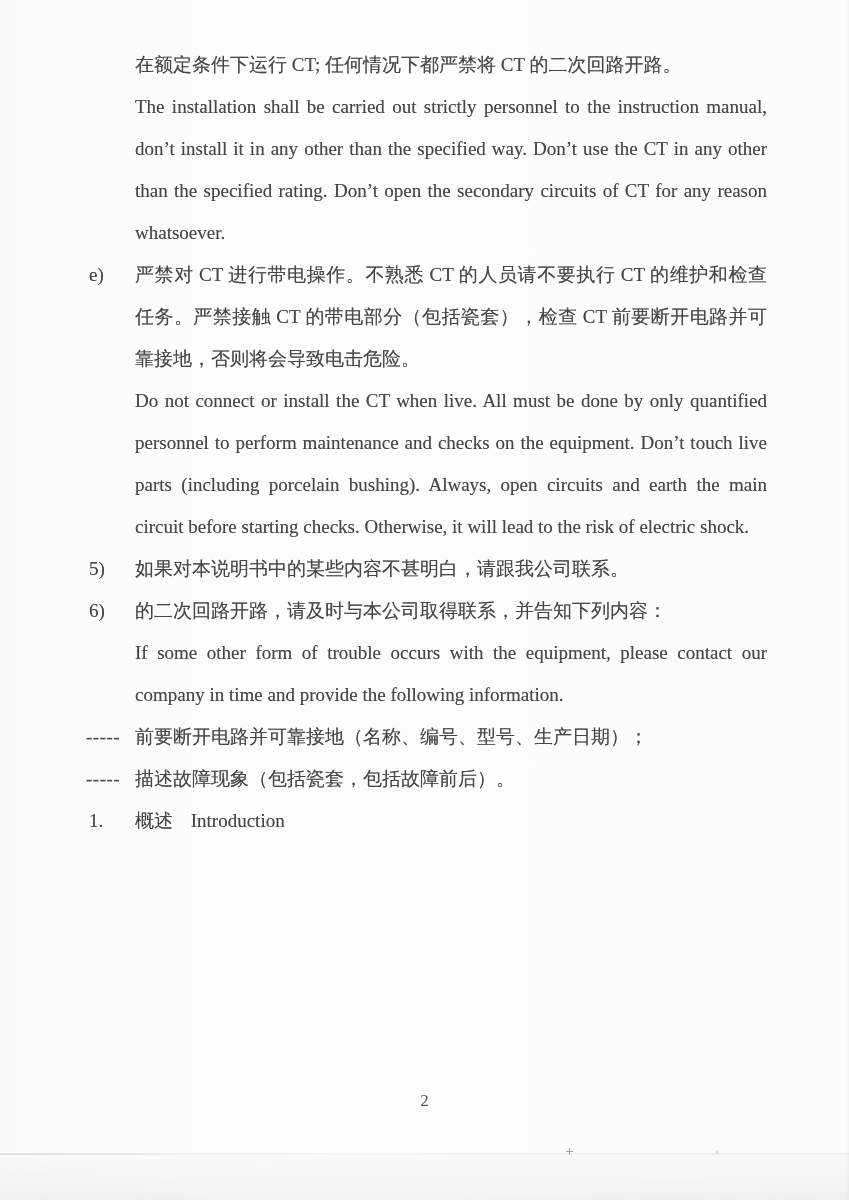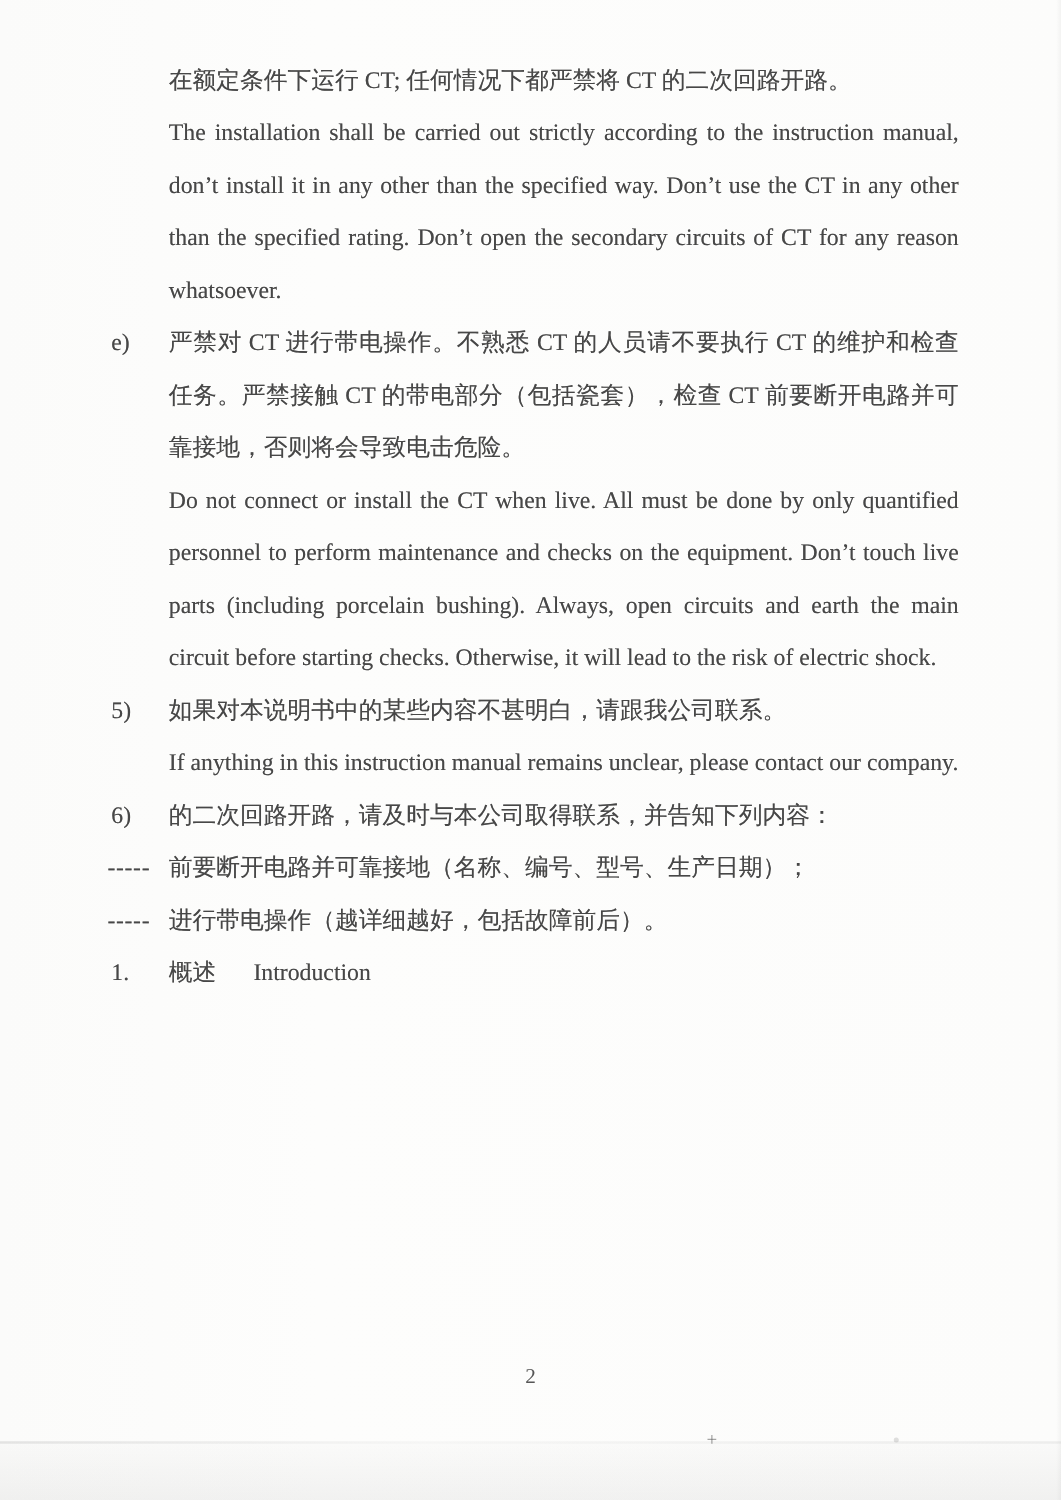--- a/index.html
+++ b/index.html
@@ -39,21 +39,21 @@
   .li .marker {
     position: absolute;
     left: -46px;
     top: 0;
     white-space: nowrap;
   }
   .li.dash .marker {
     left: -49px;
     letter-spacing: 0.5px;
   }
-  .heading .h-en { margin-left: 25px; }
+  .heading .h-en { margin-left: 13px; }
   .page-number {
     position: absolute;
     top: 1086px;
     left: 0;
     width: 100%;
     text-align: center;
     font-size: 17px;
     line-height: 30px;
     color: #565656;
   }
@@ -99,51 +99,51 @@
 </style>
 </head>
 <body>
 
 <div class="scan-page">
 
   <div class="content">
 
     <p class="para" lang="zh">在额定条件下运行 CT; 任何情况下都严禁将 CT 的二次回路开路。</p>
 
-    <p class="para" lang="en">The installation shall be carried out strictly according to the instruction manual, don’t install it in any other than the specified way. Don’t use the CT in any other than the specified rating. Don’t open the secondary circuits of CT for any reason whatsoever.</p>
+    <p class="para" lang="en">The installation shall be carried out strictly personnel to the instruction manual, don’t install it in any other than the specified way. Don’t use the CT in any other than the specified rating. Don’t open the secondary circuits of CT for any reason whatsoever.</p>
 
     <div class="li">
       <span class="marker">e)</span>
       <p class="para" lang="zh">严禁对 CT 进行带电操作。不熟悉 CT 的人员请不要执行 CT 的维护和检查任务。严禁接触 CT 的带电部分（包括瓷套），检查 CT 前要断开电路并可靠接地，否则将会导致电击危险。</p>
     </div>
 
     <p class="para" lang="en">Do not connect or install the CT when live. All must be done by only quantified personnel to perform maintenance and checks on the equipment. Don’t touch live parts (including porcelain bushing). Always, open circuits and earth the main circuit before starting checks. Otherwise, it will lead to the risk of electric shock.</p>
 
     <div class="li">
       <span class="marker">5)</span>
       <p class="para" lang="zh">如果对本说明书中的某些内容不甚明白，请跟我公司联系。</p>
     </div>
 
-    <p class="para nowrap" lang="en">If anything in this instruction manual remains unclear, please contact our company.</p>
 
     <div class="li">
       <span class="marker">6)</span>
       <p class="para" lang="zh">的二次回路开路，请及时与本公司取得联系，并告知下列内容：</p>
     </div>
 
+    <p class="para" lang="en">If some other form of trouble occurs with the equipment, please contact our company in time and provide the following information.</p>
 
     <div class="li dash">
       <span class="marker">-----</span>
       <p class="para" lang="zh">前要断开电路并可靠接地（名称、编号、型号、生产日期）；</p>
     </div>
 
 
     <div class="li dash">
       <span class="marker">-----</span>
-      <p class="para" lang="zh">进行带电操作（越详细越好，包括故障前后）。</p>
+      <p class="para" lang="zh">描述故障现象（包括瓷套，包括故障前后）。</p>
     </div>
 
 
     <div class="li heading">
       <span class="marker">1.</span>
       <span class="h-zh" lang="zh">概述</span>
       <span class="h-en" lang="en">Introduction</span>
     </div>
 
   </div>

